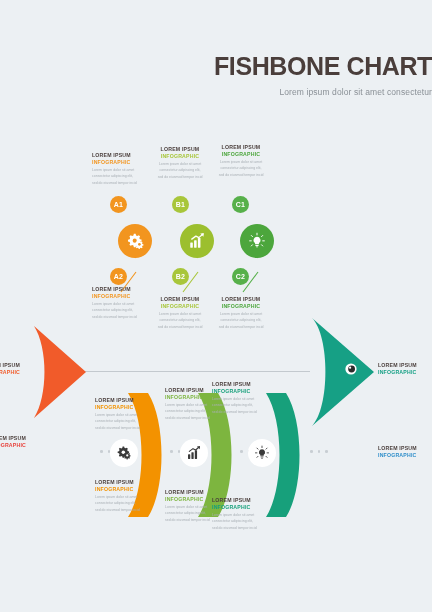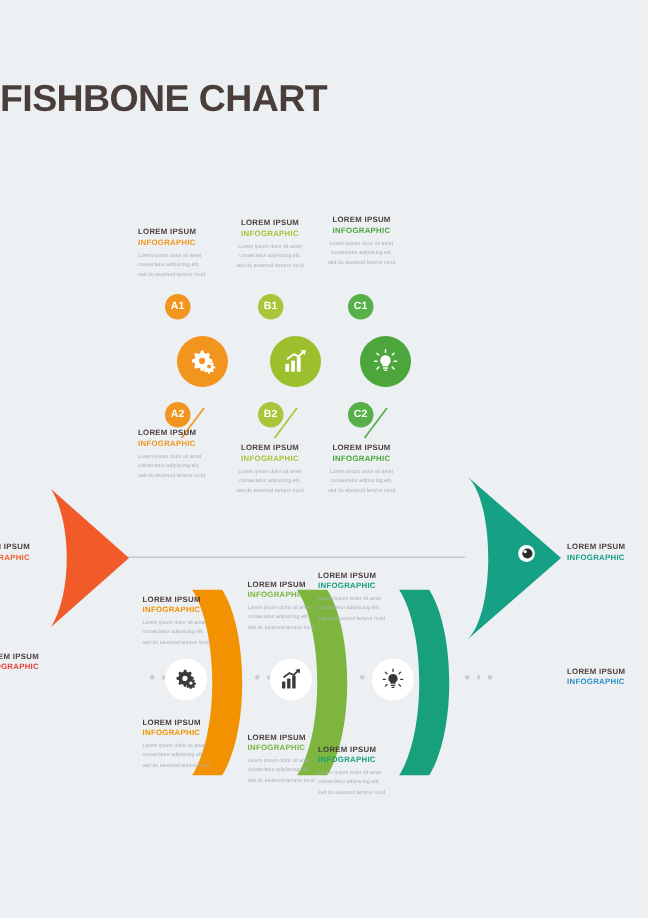--- a/index.html
+++ b/index.html
@@ -5,21 +5,21 @@
   html,body{margin:0;padding:0;}
   body{
     width:432px;height:612px;
     background:#ECF0F3;
     font-family:"Liberation Sans",sans-serif;
     overflow:hidden;position:relative;
   }
   .stage{position:absolute;inset:0;}
 
   
-  .header{position:absolute;left:0;top:54px;width:432px;text-align:left;}
+  .header{position:absolute;left:0;top:54px;width:432px;text-align:right;}
   .title{
     font-size:25px;font-weight:bold;letter-spacing:-0.4px;
     color:#4A3E3B;margin:0;line-height:1;
   }
   .subtitle{
     font-size:8.5px;color:#8A9096;margin:8px 0 0 0;letter-spacing:.1px;
   }
 
   
   .block{position:absolute;width:50px;}
@@ -58,20 +58,21 @@
   .dots{position:absolute;display:flex;gap:5px;align-items:center;}
   .dot{width:2.6px;height:2.6px;border-radius:50%;background:#C8CED3;}
 </style>
 </head>
 <body>
 
 <div class="stage">
 
   <div class="header">
     <div class="title">FISHBONE CHART</div>
+    <div class="subtitle">Lorem ipsum dolor sit amet consectetur</div>
   </div>
 
   <div class="d1">
 
     <div class="spine"></div>
 
     <svg class="tail1" width="58" height="92" viewBox="0 0 58 92">
       <path d="M58 46 L6 0 C20 22 20 70 6 92 Z" fill="#F15B2A"></path>
     </svg>
     <div class="block r" style="left:-38px;top:232px;width:58px;">

